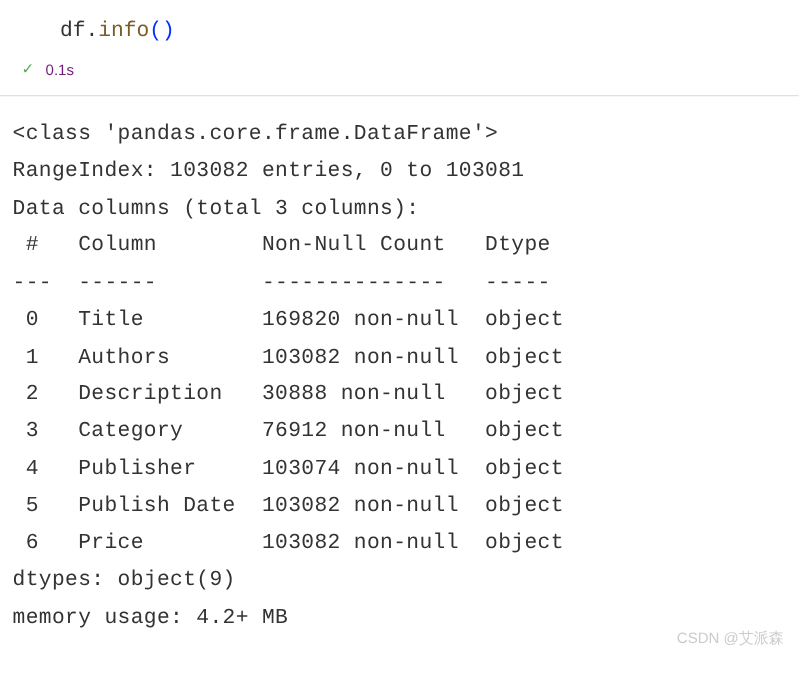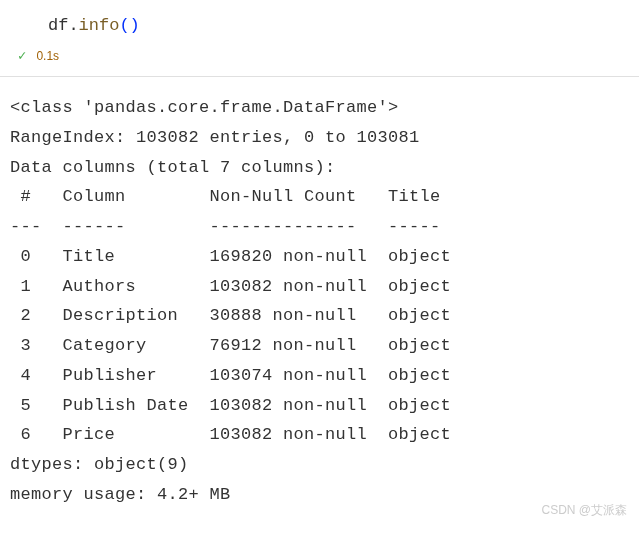--- a/index.html
+++ b/index.html
@@ -39,21 +39,21 @@
       color: #666;
       border-bottom: 1px solid #e0e0e0;
     }
     .checkmark {
       color: #4caf50;
       font-size: 14px;
       margin-right: 10px;
     }
     .exec-time {
       font-family: -apple-system, BlinkMacSystemFont, 'Segoe UI', sans-serif;
-      color: #a16207;
+      color: #701a75;
     }
     .output-area {
       padding: 16px 10px 16px 10px;
       font-size: 17px;
       line-height: 1.75;
       white-space: pre;
       color: #333333;
       letter-spacing: 0.3px;
     }
     .watermark {
@@ -72,22 +72,22 @@
   <span class="code-var">df</span><span class="code-dot">.</span><span class="code-method">info</span><span class="code-paren">()</span>
 </div>
 
 <div class="status-row">
   <span class="checkmark">✓</span>
   <span class="exec-time">0.1s</span>
 </div>
 
 <div class="output-area"><span>&lt;class 'pandas.core.frame.DataFrame'&gt;</span>
 <span>RangeIndex: 103082 entries, 0 to 103081</span>
-<span>Data columns (total 7 columns):</span>
-<span> #   Column        Non-Null Count   Title </span>
+<span>Data columns (total 3 columns):</span>
+<span> #   Column        Non-Null Count   Dtype </span>
 <span>---  ------        --------------   ----- </span>
 <span> 0   Title         169820 non-null  object</span>
 <span> 1   Authors       103082 non-null  object</span>
 <span> 2   Description   30888 non-null   object</span>
 <span> 3   Category      76912 non-null   object</span>
 <span> 4   Publisher     103074 non-null  object</span>
 <span> 5   Publish Date  103082 non-null  object</span>
 <span> 6   Price         103082 non-null  object</span>
 <span>dtypes: object(9)</span>
 <span>memory usage: 4.2+ MB</span></div>

